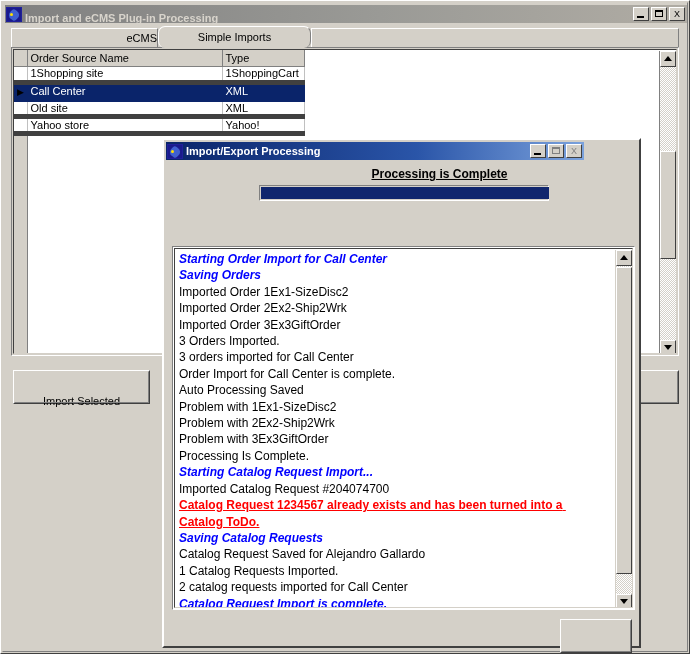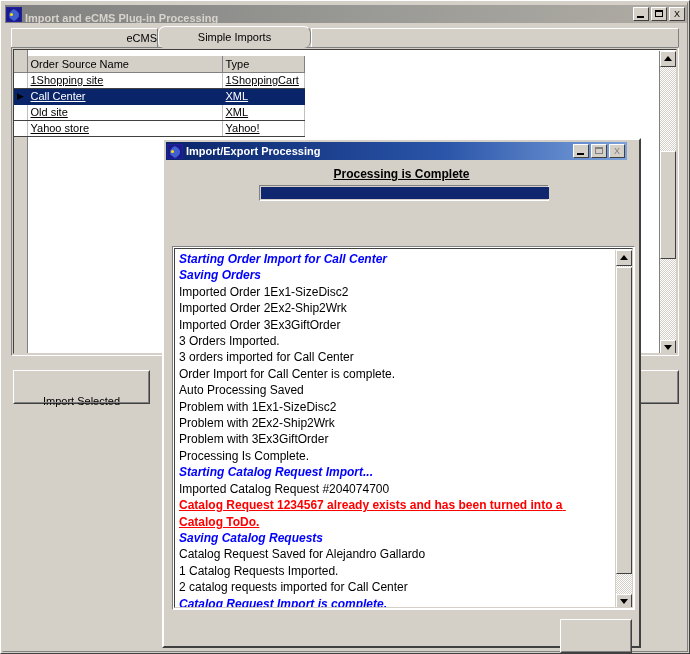--- a/index.html
+++ b/index.html
@@ -183,21 +183,21 @@
   }
   .grid-rowheader-col {
     position: absolute;
     left: 0; top: 0;
     width: 13px; bottom: 0;
     background: #d4d0c8;
     border-right: 1px solid #808080;
   }
   .grid-table {
     position: absolute;
-    left: 0; top: 6px;
+    left: 0; top: 0;
     border-collapse: collapse;
     table-layout: fixed;
     font-size: 11px;
   }
   .grid-table th, .grid-table td {
     padding: 0 0 0 3px;
     height: 16px;
     font-weight: normal;
     text-align: left;
     font-size: 11px;
@@ -218,23 +218,22 @@
   .col-type { width: 82px; }
   .grid-table thead th {
     background: #d4d0c8;
     border-right: 1px solid #808080;
     border-bottom: 1px solid #808080;
     color: #000;
   }
   .grid-table tbody td {
     background: #ffffff;
     border-right: 1px solid #c0c0c0;
-    border-bottom: 1px solid #404040;
+    border-bottom: 5px solid #404040;
     color: #000;
-    text-decoration: underline;
   }
   .grid-table tbody tr.selected td {
     background: #0a246a;
     color: #ffffff;
     border-right-color: #0a246a;
     border-bottom-color: #0a246a;
   }
   .row-marker {
     position: absolute;
     left: 3px; top: 3px;
@@ -348,21 +347,21 @@
     border-top-color: #ffffff;
     border-left-color: #ffffff;
     border-right-color: #404040;
     border-bottom-color: #404040;
     box-sizing: border-box;
     box-shadow: 0 0 0 0 rgba(0,0,0,0);
   }
   .dlg-titlebar {
     position: absolute;
     left: 2px; top: 2px;
-    width: 461px; height: 18px;
+    width: 418px; height: 18px;
     background: linear-gradient(to right, #0a246a 0%, #2a55a8 60%, #7ba2dd 100%);
     display: flex;
     align-items: center;
     box-sizing: border-box;
   }
   .dlg-title-text {
     color: #ffffff;
     font-size: 11px;
     font-weight: bold;
     flex: 1;
@@ -371,20 +370,21 @@
   }
   .dlg-heading {
     position: absolute;
     left: 0; top: 27px;
     width: 100%;
     text-align: center;
     font-size: 12px;
     font-weight: bold;
     color: #000;
     text-decoration: underline;
+    padding-left: 38px;
   }
   .progress-outer {
     position: absolute;
     left: 95px; top: 45px;
     width: 290px; height: 16px;
     background: #d4d0c8;
     border: 1px solid #808080;
     border-right-color: #ffffff;
     border-bottom-color: #ffffff;
     box-sizing: border-box;

